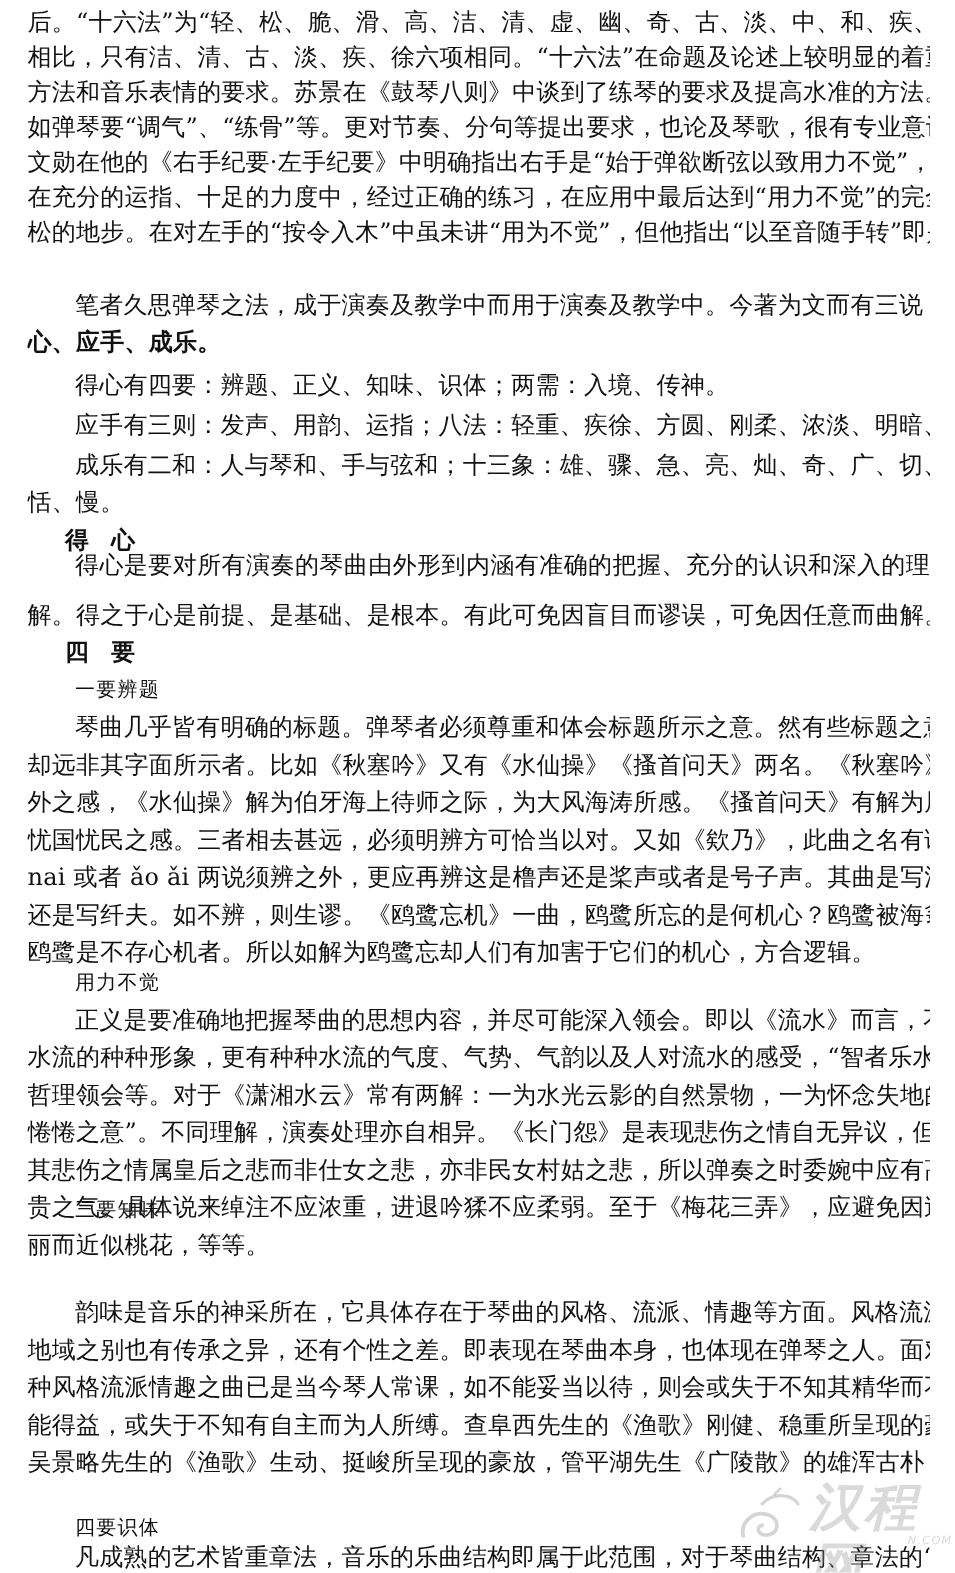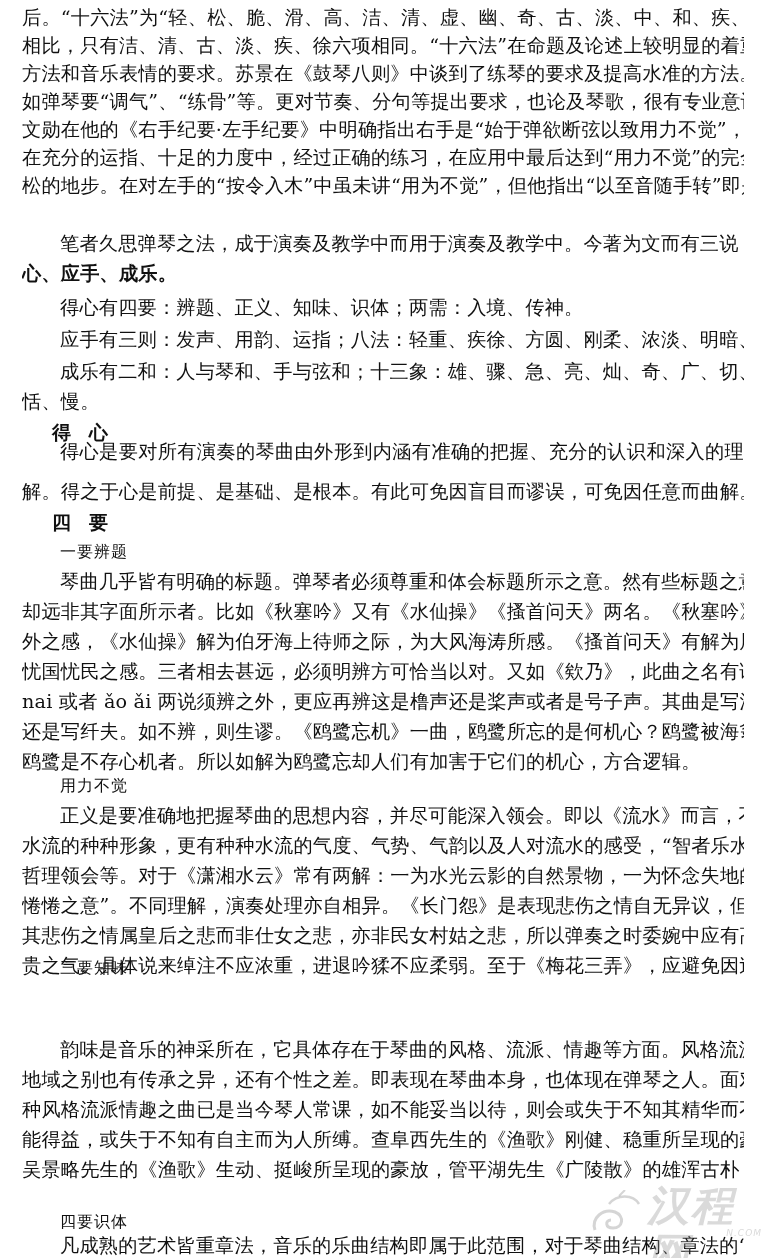--- a/index.html
+++ b/index.html
@@ -139,20 +139,21 @@
   <div class="line" style="top:718px">还是写纤夫。如不辨，则生谬。《鸥鹭忘机》一曲，鸥鹭所忘的是何机心？鸥鹭被海翁所负，</div>
   <div class="line last" style="top:748px">鸥鹭是不存心机者。所以如解为鸥鹭忘却人们有加害于它们的机心，方合逻辑。</div>
 
   <div class="subheading" style="top:772px">用力不觉</div>
   <div class="line indent" style="top:802px">正义是要准确地把握琴曲的思想内容，并尽可能深入领会。即以《流水》而言，不只是</div>
   <div class="line" style="top:832px">水流的种种形象，更有种种水流的气度、气势、气韵以及人对流水的感受，“智者乐水”的</div>
   <div class="line" style="top:862px">哲理领会等。对于《潇湘水云》常有两解：一为水光云影的自然景物，一为怀念失地的“</div>
   <div class="line" style="top:892px">惓惓之意”。不同理解，演奏处理亦自相异。《长门怨》是表现悲伤之情自无异议，但要把握</div>
   <div class="line" style="top:922px">其悲伤之情属皇后之悲而非仕女之悲，亦非民女村姑之悲，所以弹奏之时委婉中应有高</div>
   <div class="line" style="top:952px">贵之气。具体说来绰注不应浓重，进退吟猱不应柔弱。至于《梅花三弄》，应避免因过于艳</div>
+  <div class="line last" style="top:982px">丽而近似桃花，等等。</div>
 
   <div class="subheading" style="top:954px">三要知味</div>
   <div class="line indent" style="top:1036px">韵味是音乐的神采所在，它具体存在于琴曲的风格、流派、情趣等方面。风格流派有</div>
   <div class="line" style="top:1066px">地域之别也有传承之异，还有个性之差。即表现在琴曲本身，也体现在弹琴之人。面对各</div>
   <div class="line" style="top:1096px">种风格流派情趣之曲已是当今琴人常课，如不能妥当以待，则会或失于不知其精华而不</div>
   <div class="line" style="top:1126px">能得益，或失于不知有自主而为人所缚。查阜西先生的《渔歌》刚健、稳重所呈现的豪迈，</div>
   <div class="line" style="top:1156px">吴景略先生的《渔歌》生动、挺峻所呈现的豪放，管平湖先生《广陵散》的雄浑古朴，溥雪斋</div>
 
 </div>
 

